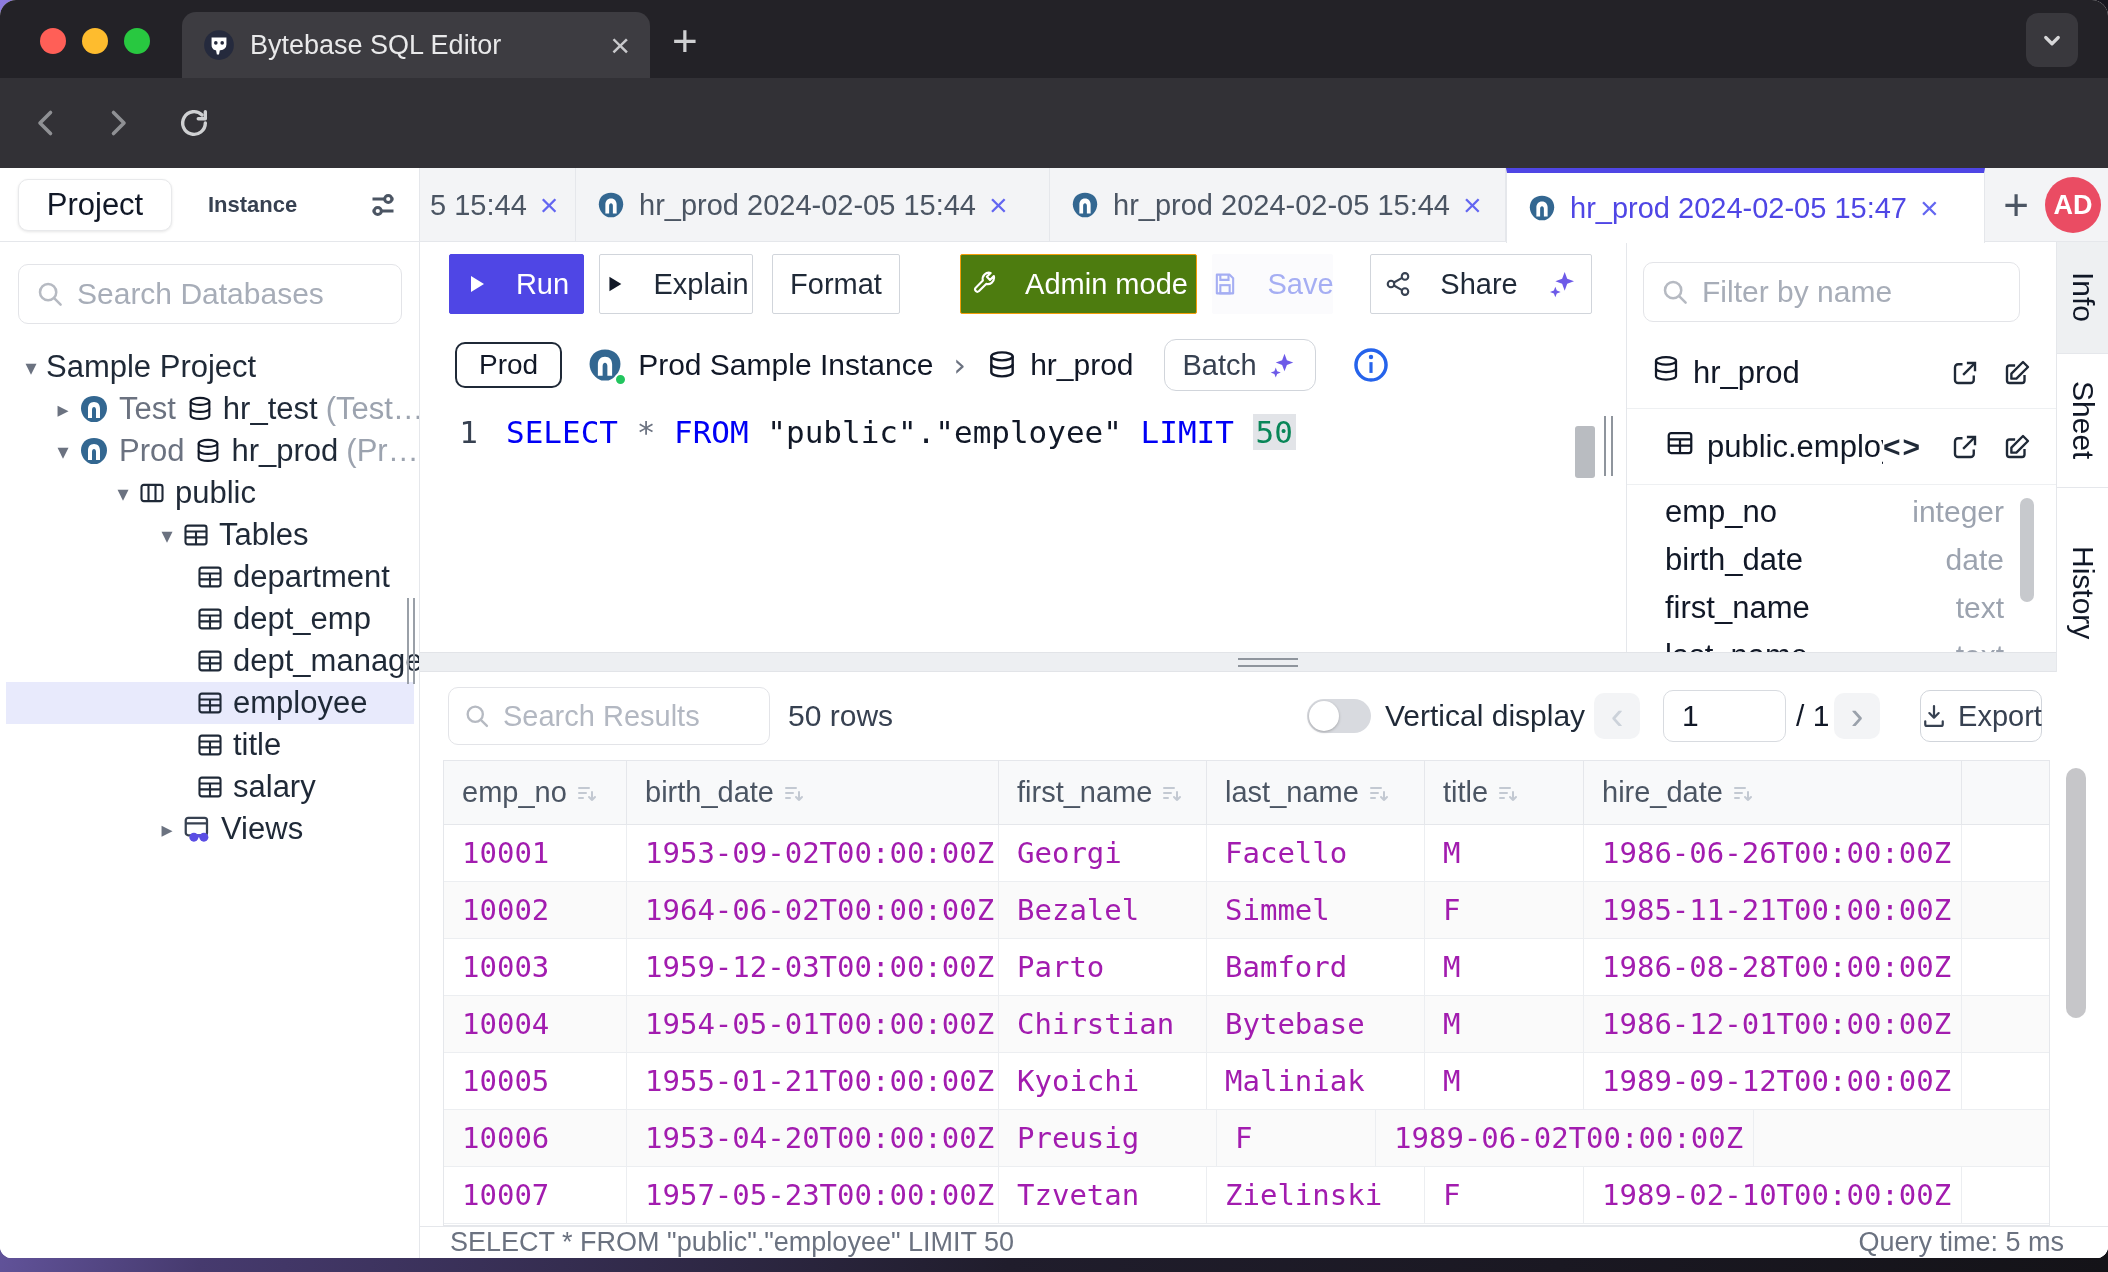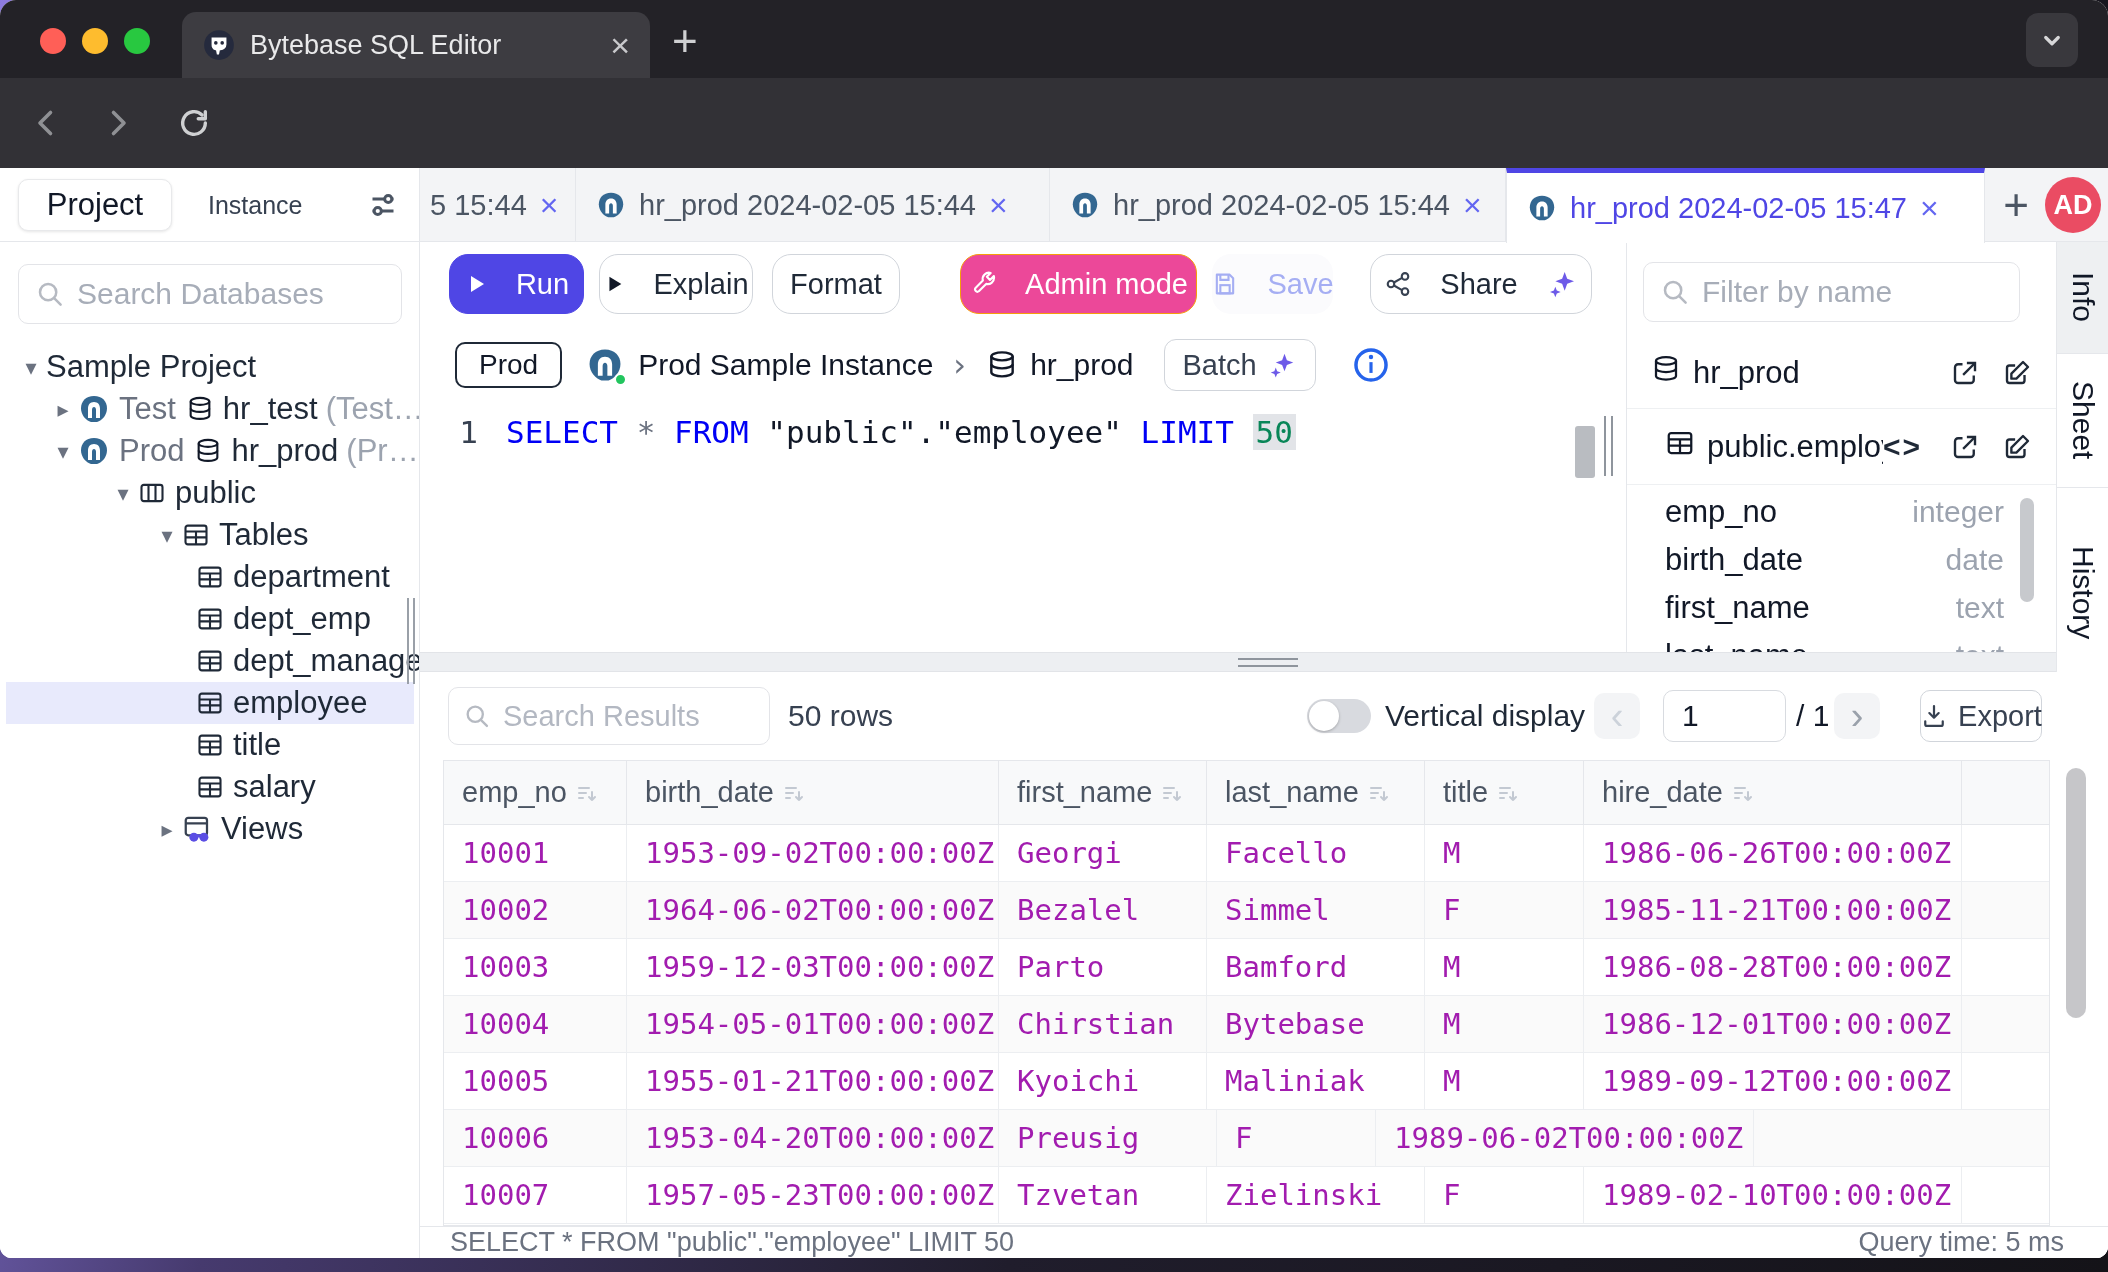--- a/index.html
+++ b/index.html
@@ -24,21 +24,21 @@
   .sidepanelbtn{position:absolute;left:1742px;top:100px}
   .menudots{position:absolute;left:2048px;top:100px}
 
   
   .app{position:absolute;left:0;top:168px;width:2108px;height:1090px;background:#fff}
 
   
   .sidebar{position:absolute;left:0;top:0;width:420px;height:100%;border-right:1px solid #e5e7eb;background:#fff;overflow:hidden}
   .sb-head{position:relative;height:74px;border-bottom:1px solid #e5e7eb}
   .pill-project{position:absolute;left:18px;top:11px;width:154px;height:52px;background:#fff;border:1px solid #e8e9eb;border-radius:10px;box-shadow:0 1px 3px rgba(0,0,0,.10);display:flex;align-items:center;justify-content:center;font-size:31px;font-weight:500;color:#111827}
-  .lbl-instance{position:absolute;left:208px;top:0;height:74px;display:flex;align-items:center;font-size:25px;font-weight:400;color:#374151}
+  .lbl-instance{position:absolute;left:208px;top:0;height:74px;display:flex;align-items:center;font-size:22px;font-weight:700;color:#374151}
   .sliders{position:absolute;right:18px;top:19px}
   .sb-search{position:absolute;left:18px;top:96px;width:384px;height:60px;border:1px solid #e3e4e8;border-radius:10px;display:flex;align-items:center;padding:0 16px;gap:12px;background:#fff}
   .sb-search input{border:0;outline:0;font-size:30px;color:#374151;width:100%;font-family:"Liberation Sans",sans-serif}
   .sb-search input::placeholder{color:#a7adb8}
   .tree{position:absolute;left:0;top:178px;width:420px}
   .trow{height:42px;display:flex;align-items:center;white-space:nowrap;overflow:hidden;font-size:31px;color:#1f2937}
   .trow .caret{width:30px;color:#6b7280;font-size:22px;text-align:center;flex:0 0 auto;font-family:"DejaVu Sans",sans-serif}
   .trow .ic{margin-right:9px;flex:0 0 auto;display:flex}
   .envname{color:#6b7280;margin-right:10px}
   .dbsuffix{color:#9ca3af;margin-left:8px}
@@ -53,25 +53,25 @@
   
   .etabs{position:absolute;left:0;top:0;width:100%;height:74px;background:#f3f4f6;border-bottom:1px solid #e5e7eb}
   .etab{position:absolute;top:0;height:74px;display:flex;align-items:center;gap:13px;padding:0 20px;font-size:29px;color:#4b5563;border-right:1px solid #e5e7eb;white-space:nowrap;overflow:hidden}
   .etab .x{color:#6366f1;font-size:32px;font-weight:500}
   .etab.active{background:#fff;border-top:5px solid #4f46e5;border-left:1px solid #e5e7eb;color:#4f46e5;height:75px;z-index:2}
   .etab-plus{position:absolute;left:1573px;top:0;height:74px;width:46px;display:flex;align-items:center;justify-content:center;font-size:44px;color:#4b5563;font-weight:300}
   .avatar{position:absolute;left:1625px;top:9px;width:56px;height:56px;border-radius:50%;background:#ea4c63;color:#fff;font-size:27px;font-weight:700;display:flex;align-items:center;justify-content:center;z-index:3}
 
   
   .toolbar{position:absolute;left:0;top:74px;width:1206px;height:88px;background:#fff}
-  .btn{position:absolute;top:12px;height:60px;border-radius:19px;display:flex;align-items:center;justify-content:center;gap:28px;font-size:29px;font-weight:500;border:1px solid #d1d5db;color:#1f2937;background:#fff}
+  .btn{position:absolute;top:12px;height:60px;border-radius:2px;display:flex;align-items:center;justify-content:center;gap:28px;font-size:29px;font-weight:500;border:1px solid #d1d5db;color:#1f2937;background:#fff}
   .btn.run{left:29px;width:135px;background:#4f46e5;border-color:#4f46e5;color:#fff}
   .btn.explain{left:179px;width:154px}
   .btn.format{left:352px;width:128px}
-  .btn.admin{left:540px;width:237px;background:#ec4899;border-color:#f59e0b;color:#fff}
+  .btn.admin{left:540px;width:237px;background:#4d7c0f;border-color:#f59e0b;color:#fff}
   .btn.save{left:792px;width:121px;border:0;color:#a5aef3;background:#fbfbfd}
   .btn.share{left:950px;width:222px}
 
   
   .crumbs{position:absolute;left:0;top:162px;width:1206px;height:70px;display:flex;align-items:center}
   .envbadge{margin-left:35px;height:46px;padding:0 22px;border:2px solid #1f2937;border-radius:10px;display:flex;align-items:center;font-size:28px;color:#111827}
   .pgwrap{position:relative;margin-left:24px;display:flex}
   .pgdot{position:absolute;right:-3px;bottom:-2px;width:13px;height:13px;border-radius:50%;background:#22c55e;border:2px solid #fff}
   .crumb-inst{margin-left:14px;font-size:30px;font-weight:500;color:#111827}
   .crumb-sep{margin:0 20px;color:#6b7280;font-size:32px;font-family:"DejaVu Sans",sans-serif}

